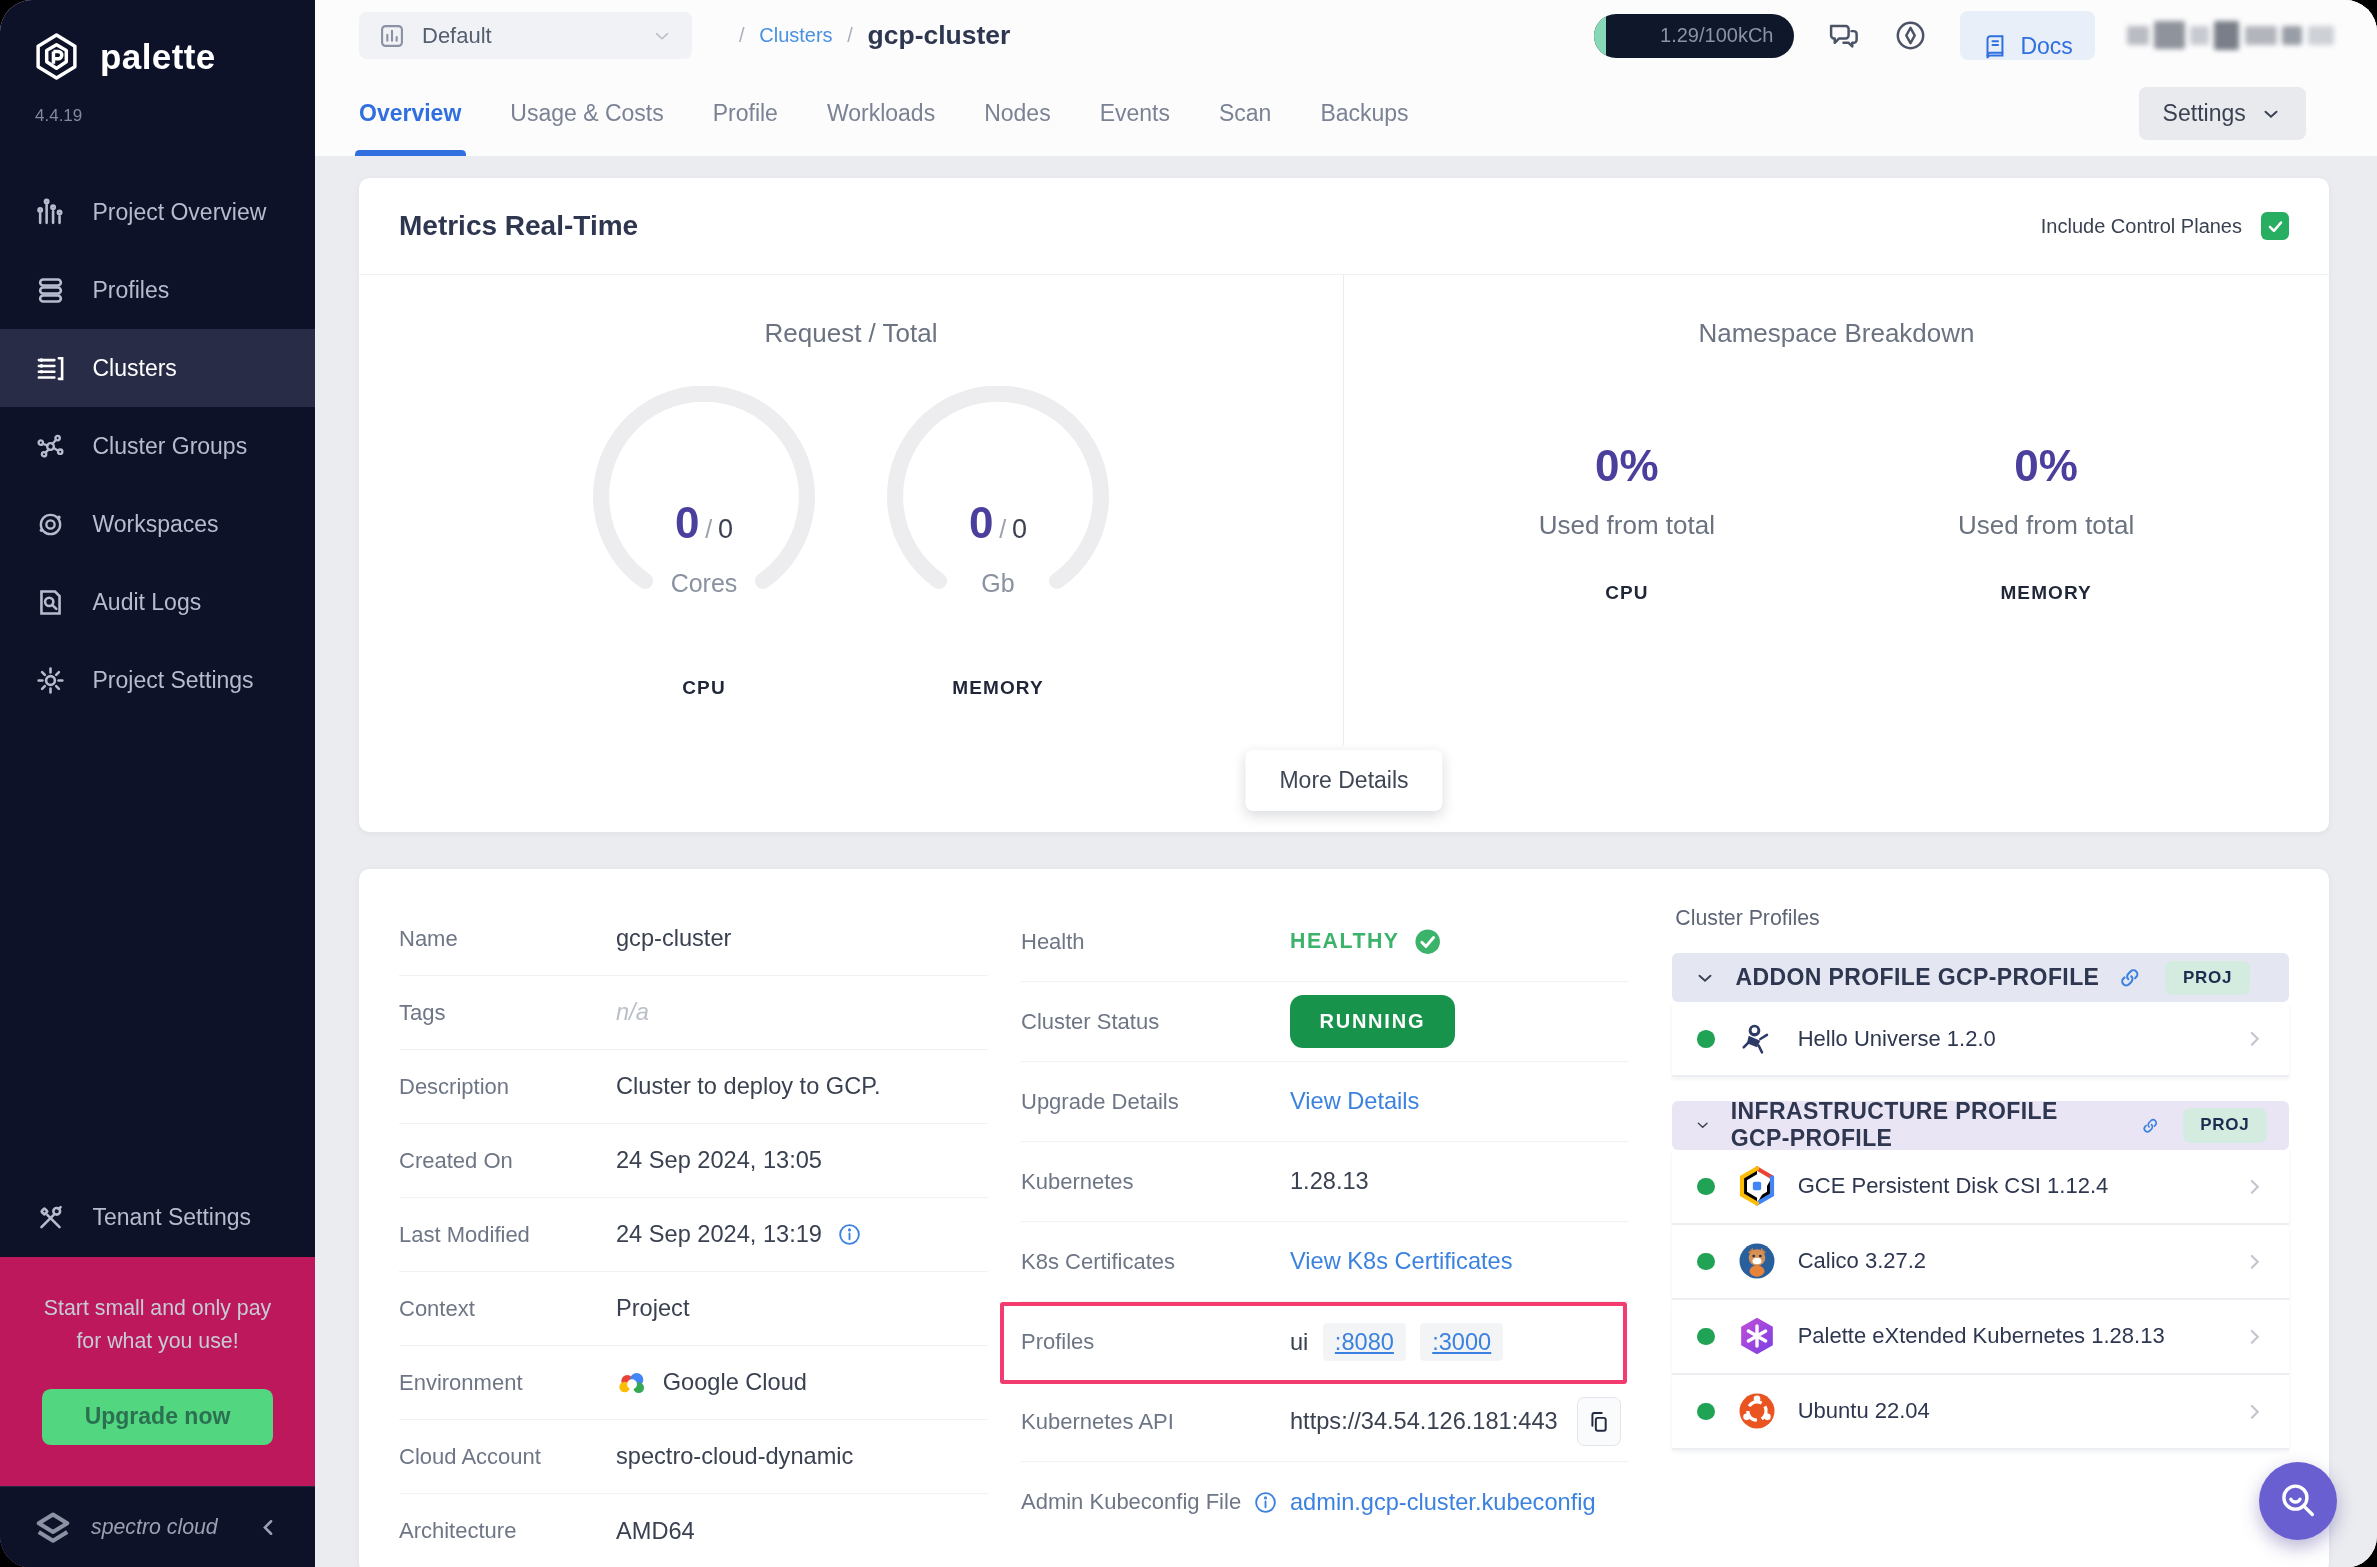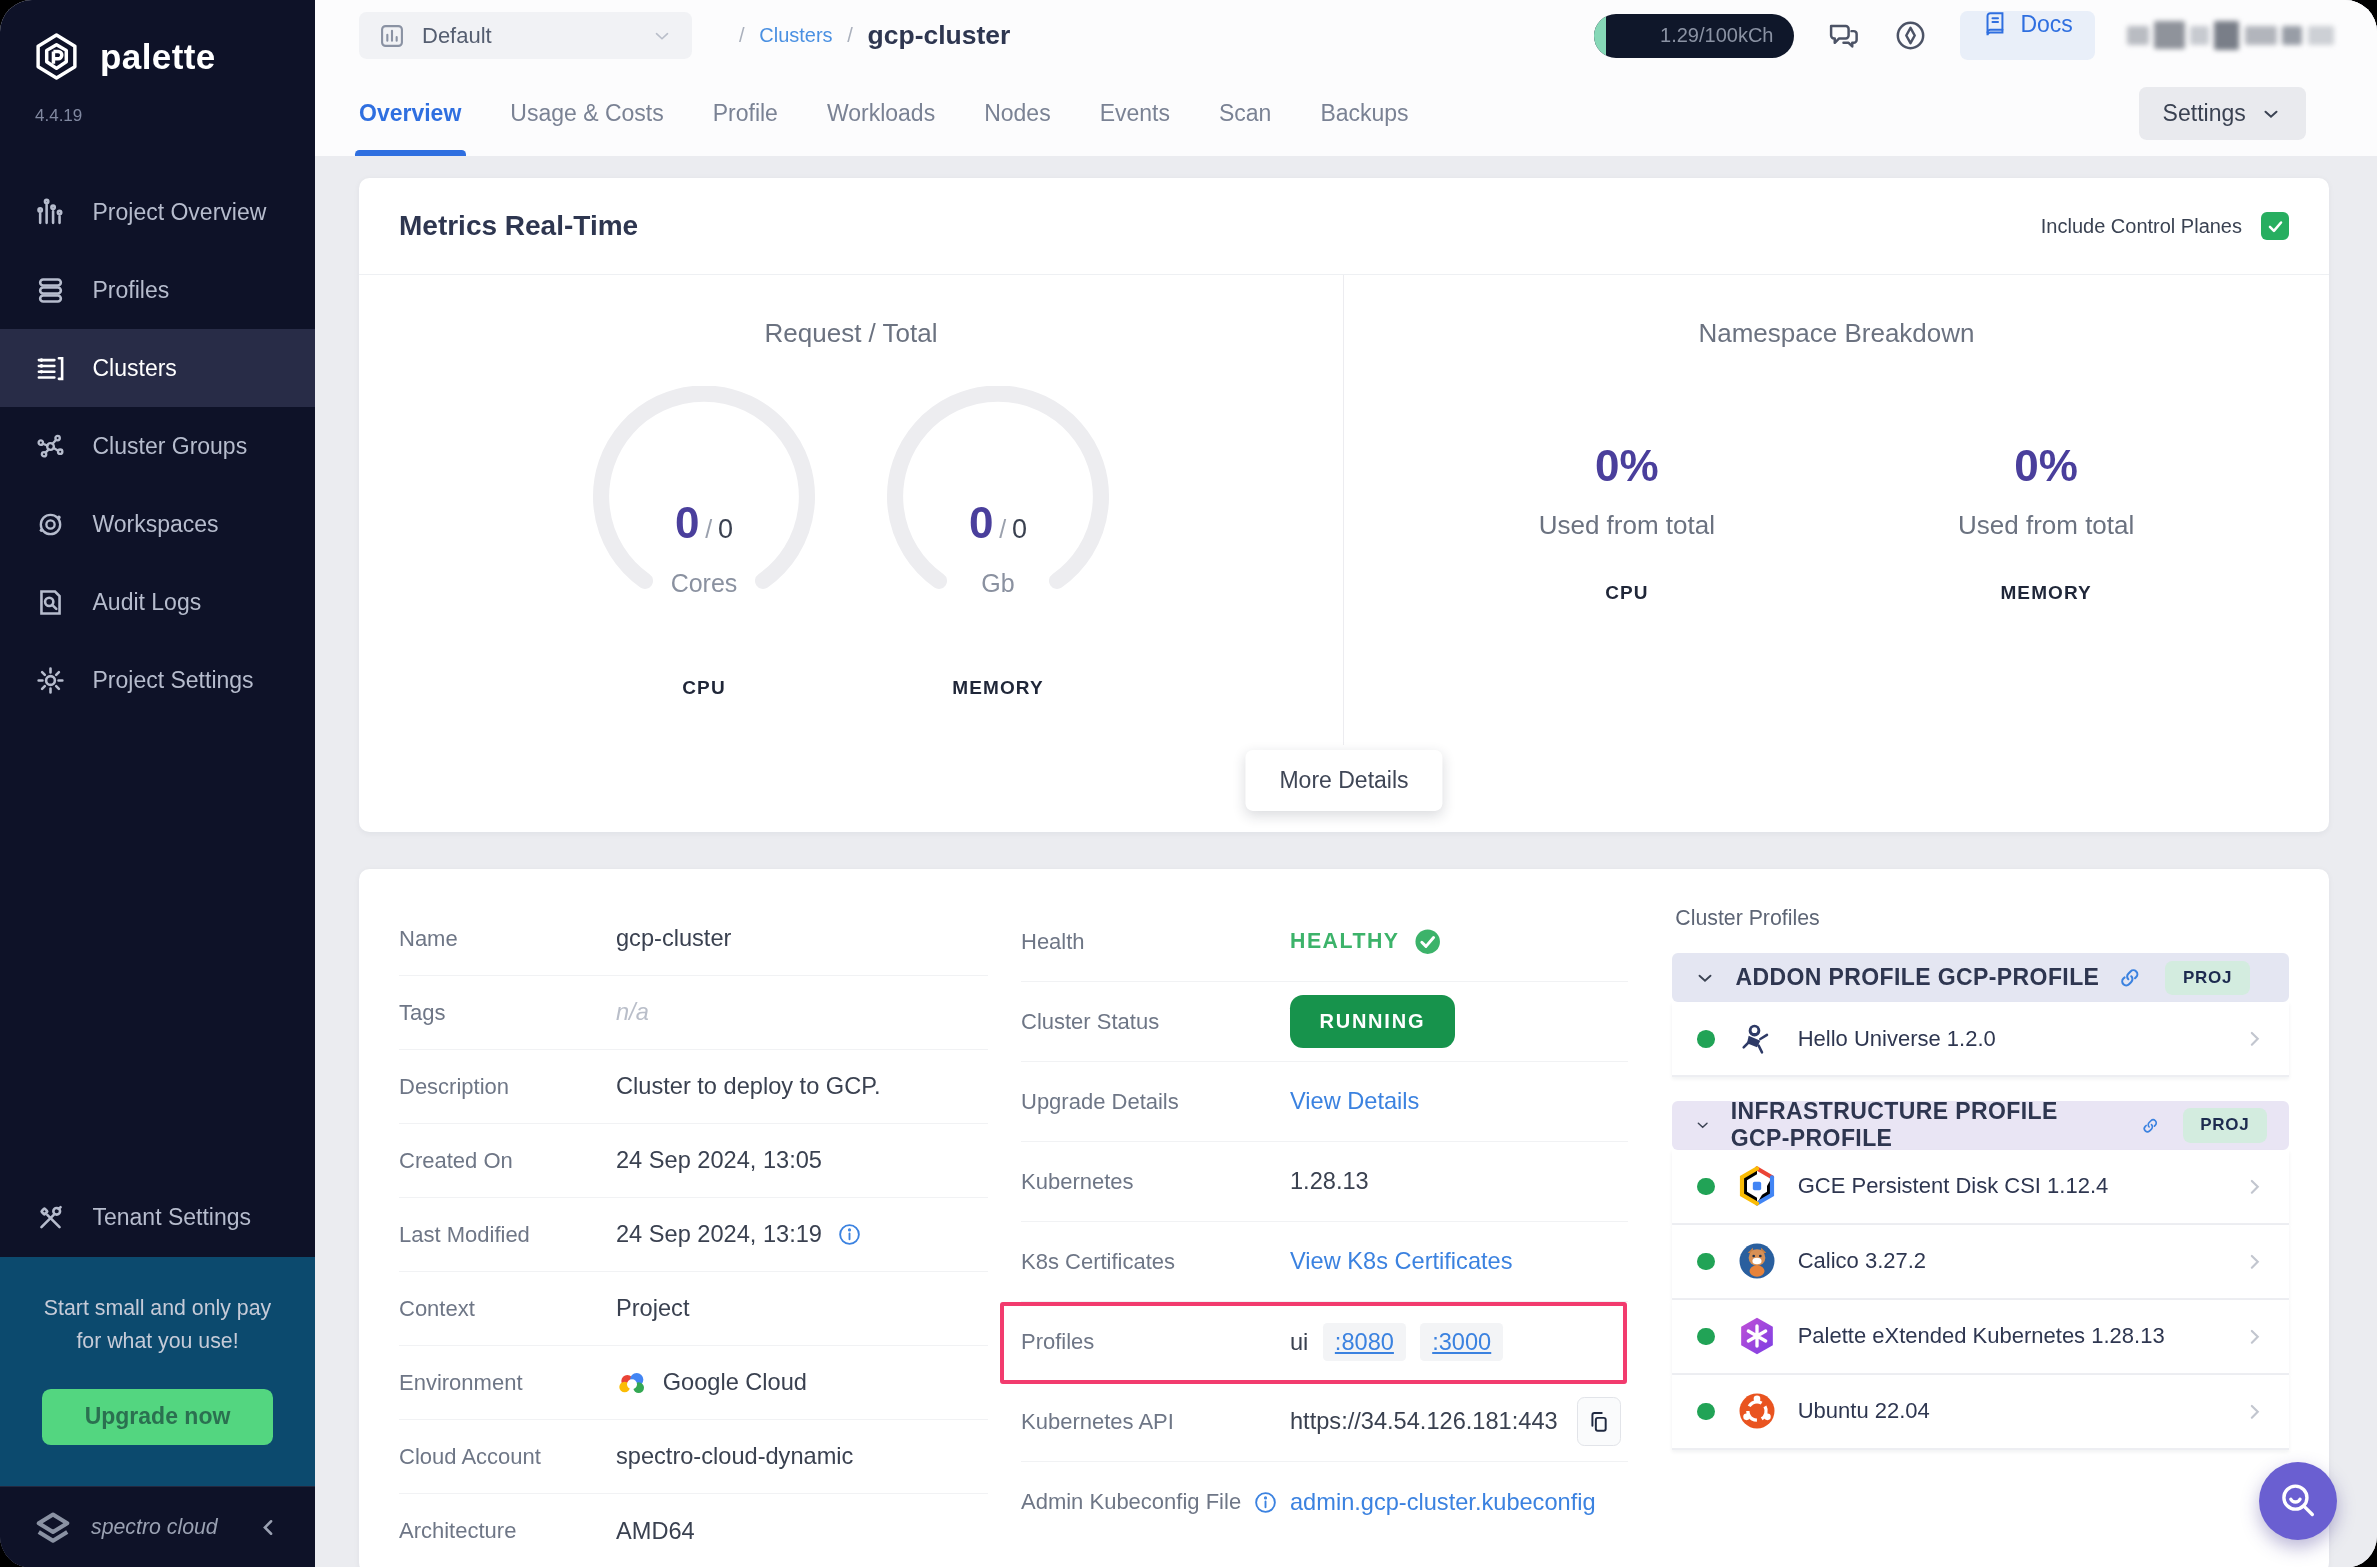--- a/index.html
+++ b/index.html
@@ -12,38 +12,38 @@
   .sidebar{width:315px;flex-shrink:0;background:#0e1228;color:#b6bccd;display:flex;flex-direction:column;}
   .logo-row{display:flex;align-items:center;gap:19px;padding:32px 0 0 32px;}
   .logo-mark{width:49px;height:49px;}
   .logo-text{font-size:35px;font-weight:700;color:#fff;letter-spacing:0.4px;}
   .version{margin:25px 0 0 35px;font-size:17px;color:#8088a0;}
   .nav{margin-top:47px;display:flex;flex-direction:column;}
   .nav-item{height:78px;display:flex;align-items:center;gap:26.5px;padding-left:35px;font-size:23px;color:#b6bccd;cursor:pointer;}
   .nav-item svg{width:31px;height:31px;flex-shrink:0;}
   .nav-item.active{background:#282c47;color:#fff;}
   .tenant{margin-top:auto;}
-  .promo{background:#0c4a6e;padding:35px 29.4px 41px;text-align:center;font-size:21.3px;color:#c6cbd8;line-height:1.55;}
+  .promo{background:#be185d;padding:35px 29.4px 41px;text-align:center;font-size:21.3px;color:#c6cbd8;line-height:1.55;}
   .upgrade-btn{margin-top:31px;background:#53d680;color:#2b7050;font-size:23px;font-weight:700;padding:14.7px 43px;border-radius:8.8px;border:none;cursor:pointer;font-family:inherit;}
   .side-footer{background:#0e1228;border-top:1.5px solid #23283f;height:82px;display:flex;align-items:center;padding:0 34px;gap:19px;color:#9aa1b2;font-size:21.3px;font-style:italic;}
   .side-footer .collapse{margin-left:auto;}
 
   
   .main{flex:1;display:flex;flex-direction:column;position:relative;background:#ebecf0;min-width:0;}
   .topbar{height:71px;background:#fcfcfd;display:flex;align-items:center;padding:0 43px 0 44px;}
   .selector{width:333px;height:47px;background:#f1f2f5;border-radius:7.4px;display:flex;align-items:center;padding:0 19px;gap:16px;color:#555e70;font-size:22px;cursor:pointer;}
   .selector .chev{margin-left:auto;color:#b9bec9;}
   .breadcrumb{display:flex;align-items:center;gap:14.7px;margin-left:47px;font-size:20px;color:#aab0bc;}
   .bc-link{color:#4a90e2;cursor:pointer;}
   .bc-current{color:#2e3650;font-size:26.5px;font-weight:700;}
   .top-right{margin-left:auto;display:flex;align-items:center;gap:32px;}
   .usage-pill{width:200px;height:44px;border-radius:735px;background:#0f172a;position:relative;overflow:hidden;display:flex;align-items:center;justify-content:flex-end;padding-right:20.6px;color:#8a92a3;font-size:20px;}
   .usage-pill::before{content:"";position:absolute;left:0;top:0;bottom:0;width:11.8px;background:#86d8b7;}
   .icon-btn{width:35px;height:35px;color:#4c5366;cursor:pointer;}
-  .docs-btn{height:49px;background:#e9eff9;border-radius:7.4px;display:flex;align-items:flex-start;gap:11.8px;padding:0 22px;color:#2f6fe0;font-size:23px;font-weight:500;cursor:pointer;}
+  .docs-btn{height:49px;background:#e9eff9;border-radius:7.4px;display:flex;align-items:flex-end;gap:11.8px;padding:0 22px;color:#2f6fe0;font-size:23px;font-weight:500;cursor:pointer;}
   .user-blur{display:flex;align-items:center;gap:5.2px;filter:blur(2.9px);cursor:pointer;}
   .user-blur .px{display:inline-block;height:19px;border-radius:2.2px;}
   .px:nth-child(1){width:22px;background:#b9bcc2;}
   .px:nth-child(2){width:31px;background:#8f939b;height:28px;}
   .px:nth-child(3){width:19px;background:#c7cad0;}
   .px:nth-child(4){width:25px;background:#797e88;height:29.4px;}
   .px:nth-child(5){width:32px;background:#b2b5bc;}
   .px:nth-child(6){width:20.6px;background:#989da6;}
   .px:nth-child(7){width:26.5px;background:#cdd0d5;}
 

